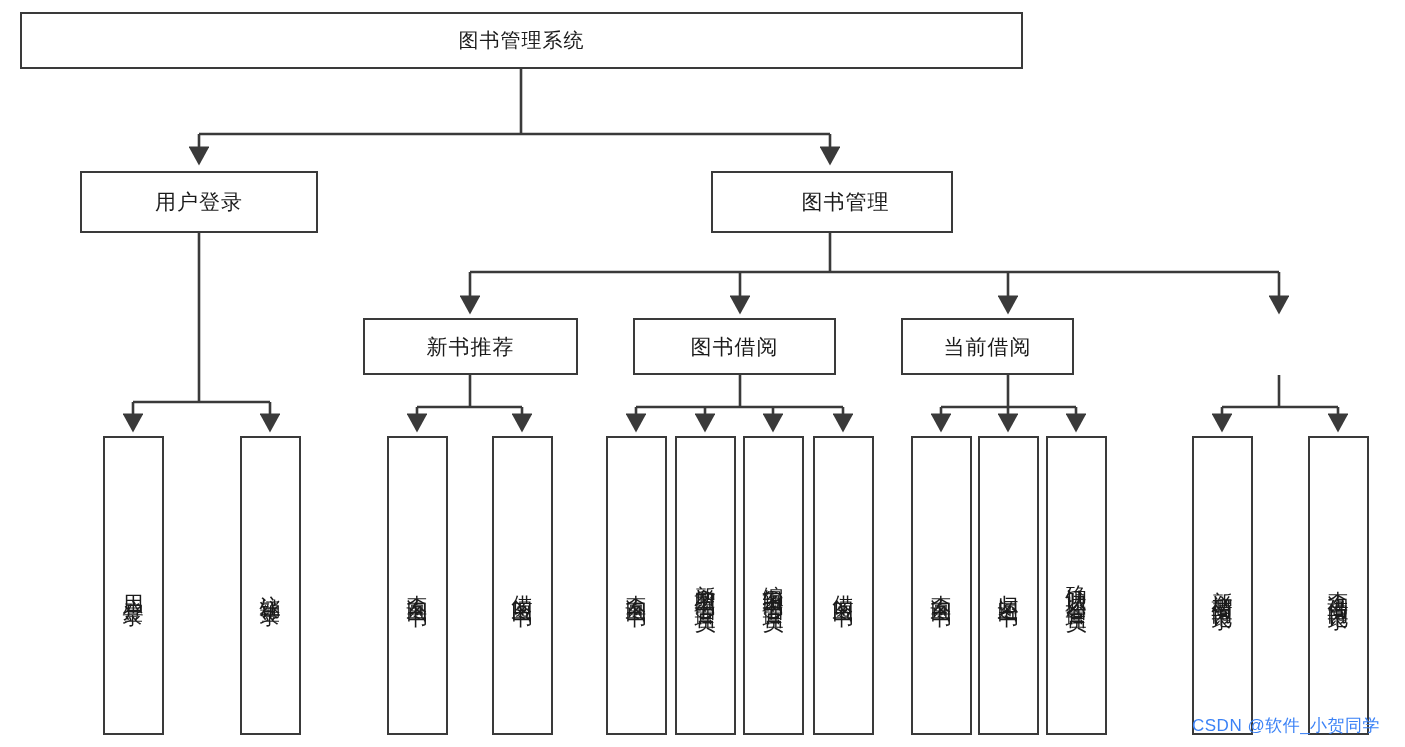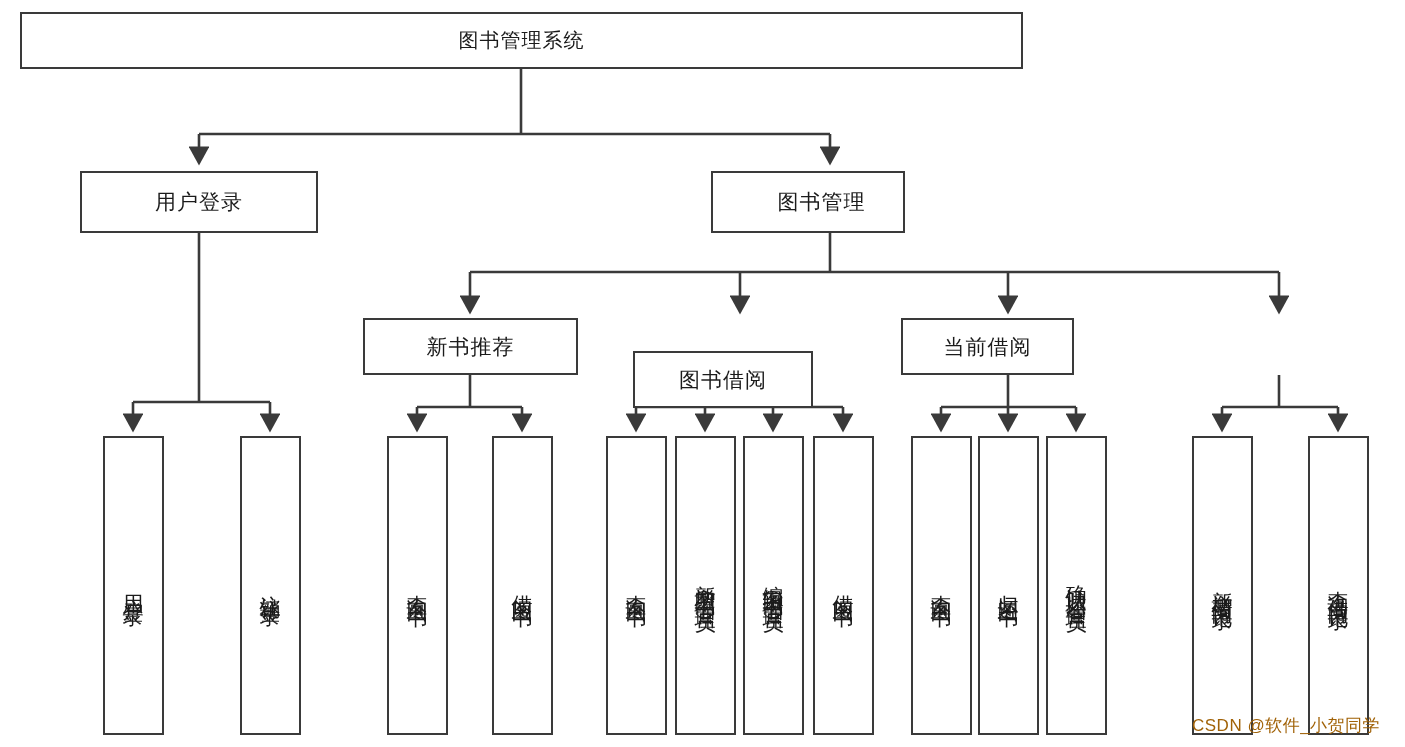--- a/index.html
+++ b/index.html
@@ -51,21 +51,21 @@
     top: 0;
     width: 1405px;
     height: 747px;
     pointer-events: none;
   }
   .watermark {
     position: absolute;
     left: 1192px;
     top: 714px;
     font-size: 17px;
-    color: #a16207;
+    color: #3b82f6;
     white-space: nowrap;
     letter-spacing: 0.5px;
   }
 </style>
 </head>
 <body>
 
 <div id="canvas">
 
   <svg class="links" viewBox="0 0 1405 747">
@@ -116,24 +116,24 @@
       <path d="M 1279 375 L 1279 407"></path>
       <path d="M 1222 407 L 1338 407"></path>
       <path d="M 1222 407 L 1222 429" marker-end="url(#arrow)"></path>
       <path d="M 1338 407 L 1338 429" marker-end="url(#arrow)"></path>
     </g>
   </svg>
 
   <div class="node h root" style="left:20px; top:12px; width:1003px; height:57px;">图书管理系统</div>
 
   <div class="node h" style="left:80px; top:171px; width:238px; height:62px;">用户登录</div>
-  <div class="node h" style="left:711px; top:171px; width:194px; height:62px;padding-left:27px;">图书管理</div>
+  <div class="node h" style="left:711px; top:171px; width:242px; height:62px;padding-left:27px;">图书管理</div>
 
   <div class="node h" style="left:363px; top:318px; width:215px; height:57px;">新书推荐</div>
-  <div class="node h" style="left:633px; top:318px; width:180px; height:57px;margin-top:33px;">图书借阅</div>
+  <div class="node h" style="left:633px; top:318px; width:203px; height:57px;">图书借阅</div>
   <div class="node h" style="left:901px; top:318px; width:173px; height:57px;">当前借阅</div>
 
   <div class="node v" style="left:103px; top:436px; width:61px; height:299px;">
     <span class="vtext">用户登录</span>
   </div>
   <div class="node v" style="left:240px; top:436px; width:61px; height:299px;">
     <span class="vtext">注销登录</span>
   </div>
 
   <div class="node v" style="left:387px; top:436px; width:61px; height:299px;">

